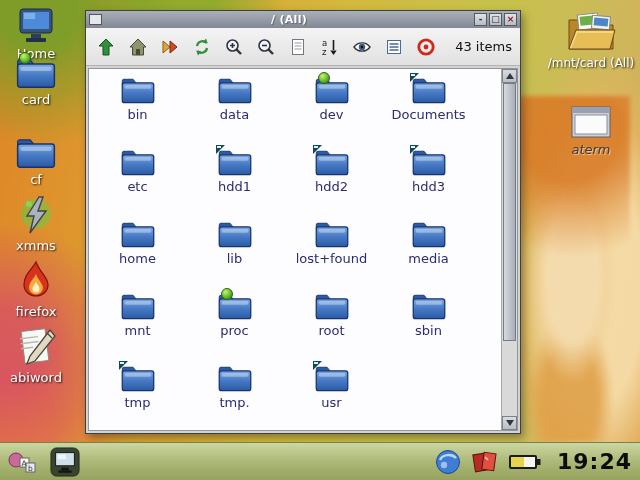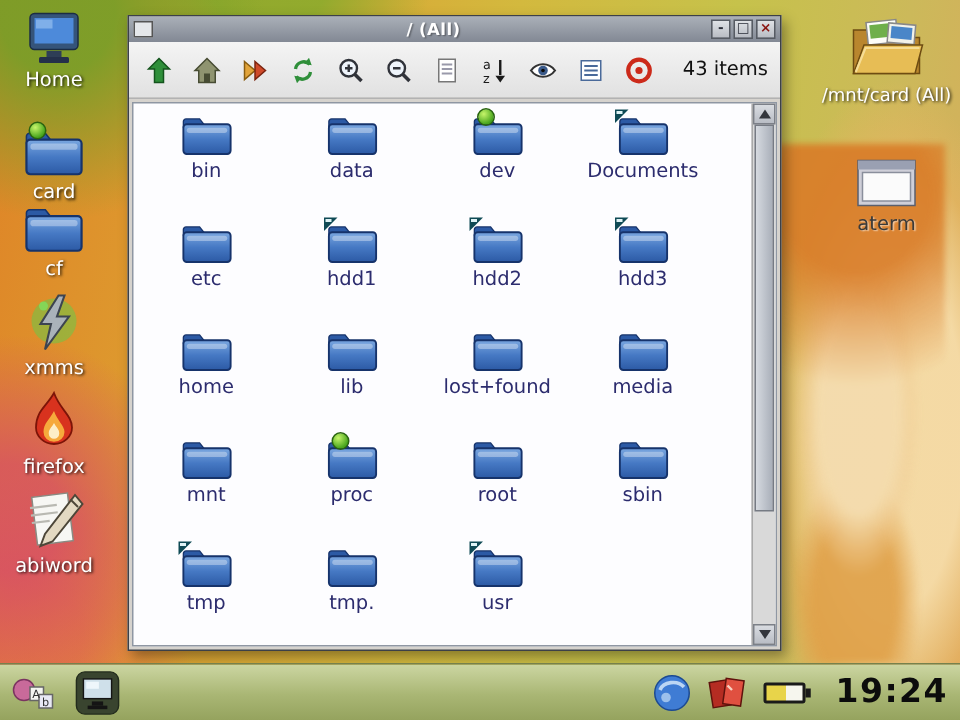--- a/index.html
+++ b/index.html
@@ -86,21 +86,21 @@
       <rect x="4" y="3" width="32" height="24" rx="3" fill="#35547a" stroke="#1b2c44"></rect>
       <rect x="7" y="6" width="26" height="17" fill="#4d8ada"></rect>
       <rect x="8" y="7" width="11" height="6" fill="#8cb8ec" opacity="0.8"></rect>
       <rect x="15" y="28" width="10" height="4" fill="#2e3e56"></rect>
       <rect x="10" y="32" width="20" height="4" rx="1" fill="#24304a"></rect>
     </svg>
   </span>
   <span class="dlabel">Home</span>
 </div>
 
-<div class="desk-icon" style="left:4px;top:85px;">
+<div class="desk-icon" style="left:4px;top:56px;">
   <span class="iconwrap">
     <svg width="42" height="34" viewBox="0 0 40 32">
       <defs>
           <linearGradient id="fgrad" x1="0" y1="0" x2="0" y2="1">
         <stop offset="0" stop-color="#7aa7e0"></stop>
             <stop offset="0.5" stop-color="#4679c4"></stop>
             <stop offset="1" stop-color="#2c5aa5"></stop>
       </linearGradient>
         </defs>
       <path d="M2.5 9.5v-4a2 2 0 0 1 2-2h10l4 5z" fill="#2c5aa5" stroke="#16336b"></path>
@@ -165,21 +165,21 @@
       <rect x="15" y="8" width="16" height="9" fill="#6faf4a" transform="rotate(-6 23 13)"></rect>
       <rect x="27" y="8" width="18" height="13" fill="#f2f2ea" stroke="#888" transform="rotate(5 36 14)"></rect>
       <rect x="29" y="10" width="14" height="8" fill="#4a86c8" transform="rotate(5 36 14)"></rect>
       <path d="M4 41 L11 22 h39 L45 41 Z" fill="#e7bd55" stroke="#6e4c12"></path>
       <path d="M5.5 40 L12 24 h36" fill="none" stroke="#f6dd95" stroke-width="1.4"></path>
     </svg>
   </span>
   <span class="dlabel" style="font-size:12px;">/mnt/card (All)</span>
 </div>
 
-<div class="desk-icon" style="left:556px;top:104px;width:70px;">
+<div class="desk-icon" style="left:556px;top:104px;width:70px;font-style:italic;">
   <span class="iconwrap">
     <svg width="42" height="36" viewBox="0 0 42 36">
       <rect x="2" y="3" width="38" height="30" fill="#cfcfd8" stroke="#5a5f6e"></rect>
       <rect x="2" y="3" width="38" height="6" fill="#9aa0b2"></rect>
       <rect x="5" y="11" width="32" height="19" fill="#fbfbfb" stroke="#8a8f9c"></rect>
     </svg>
   </span>
   <span class="dlabel dark">aterm</span>
 </div>
 

